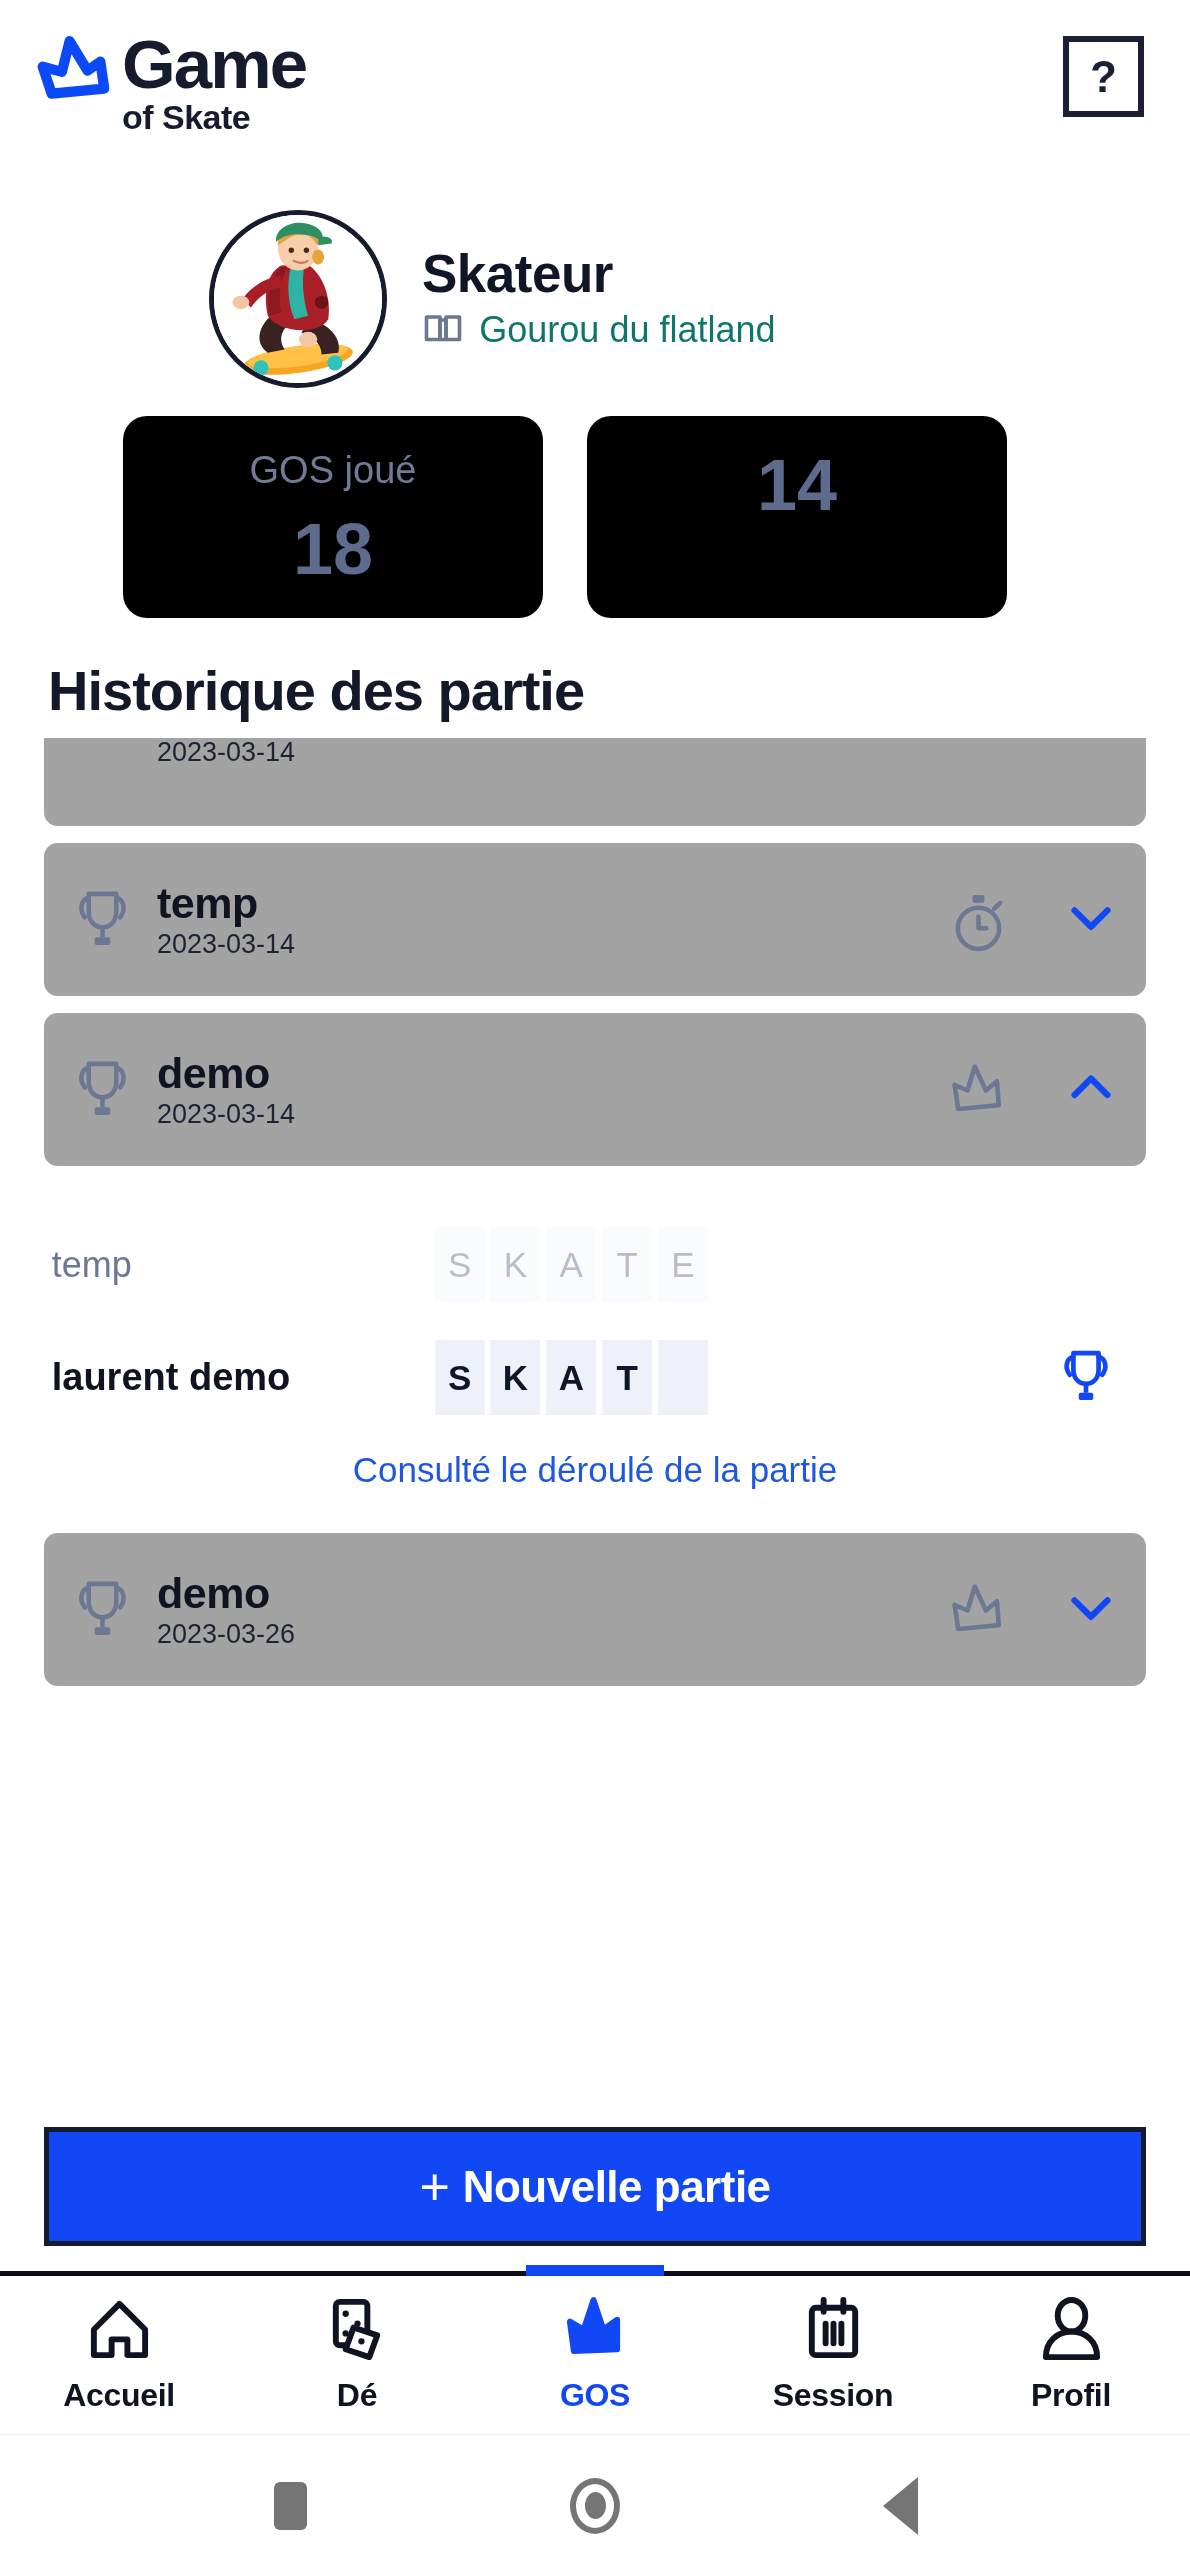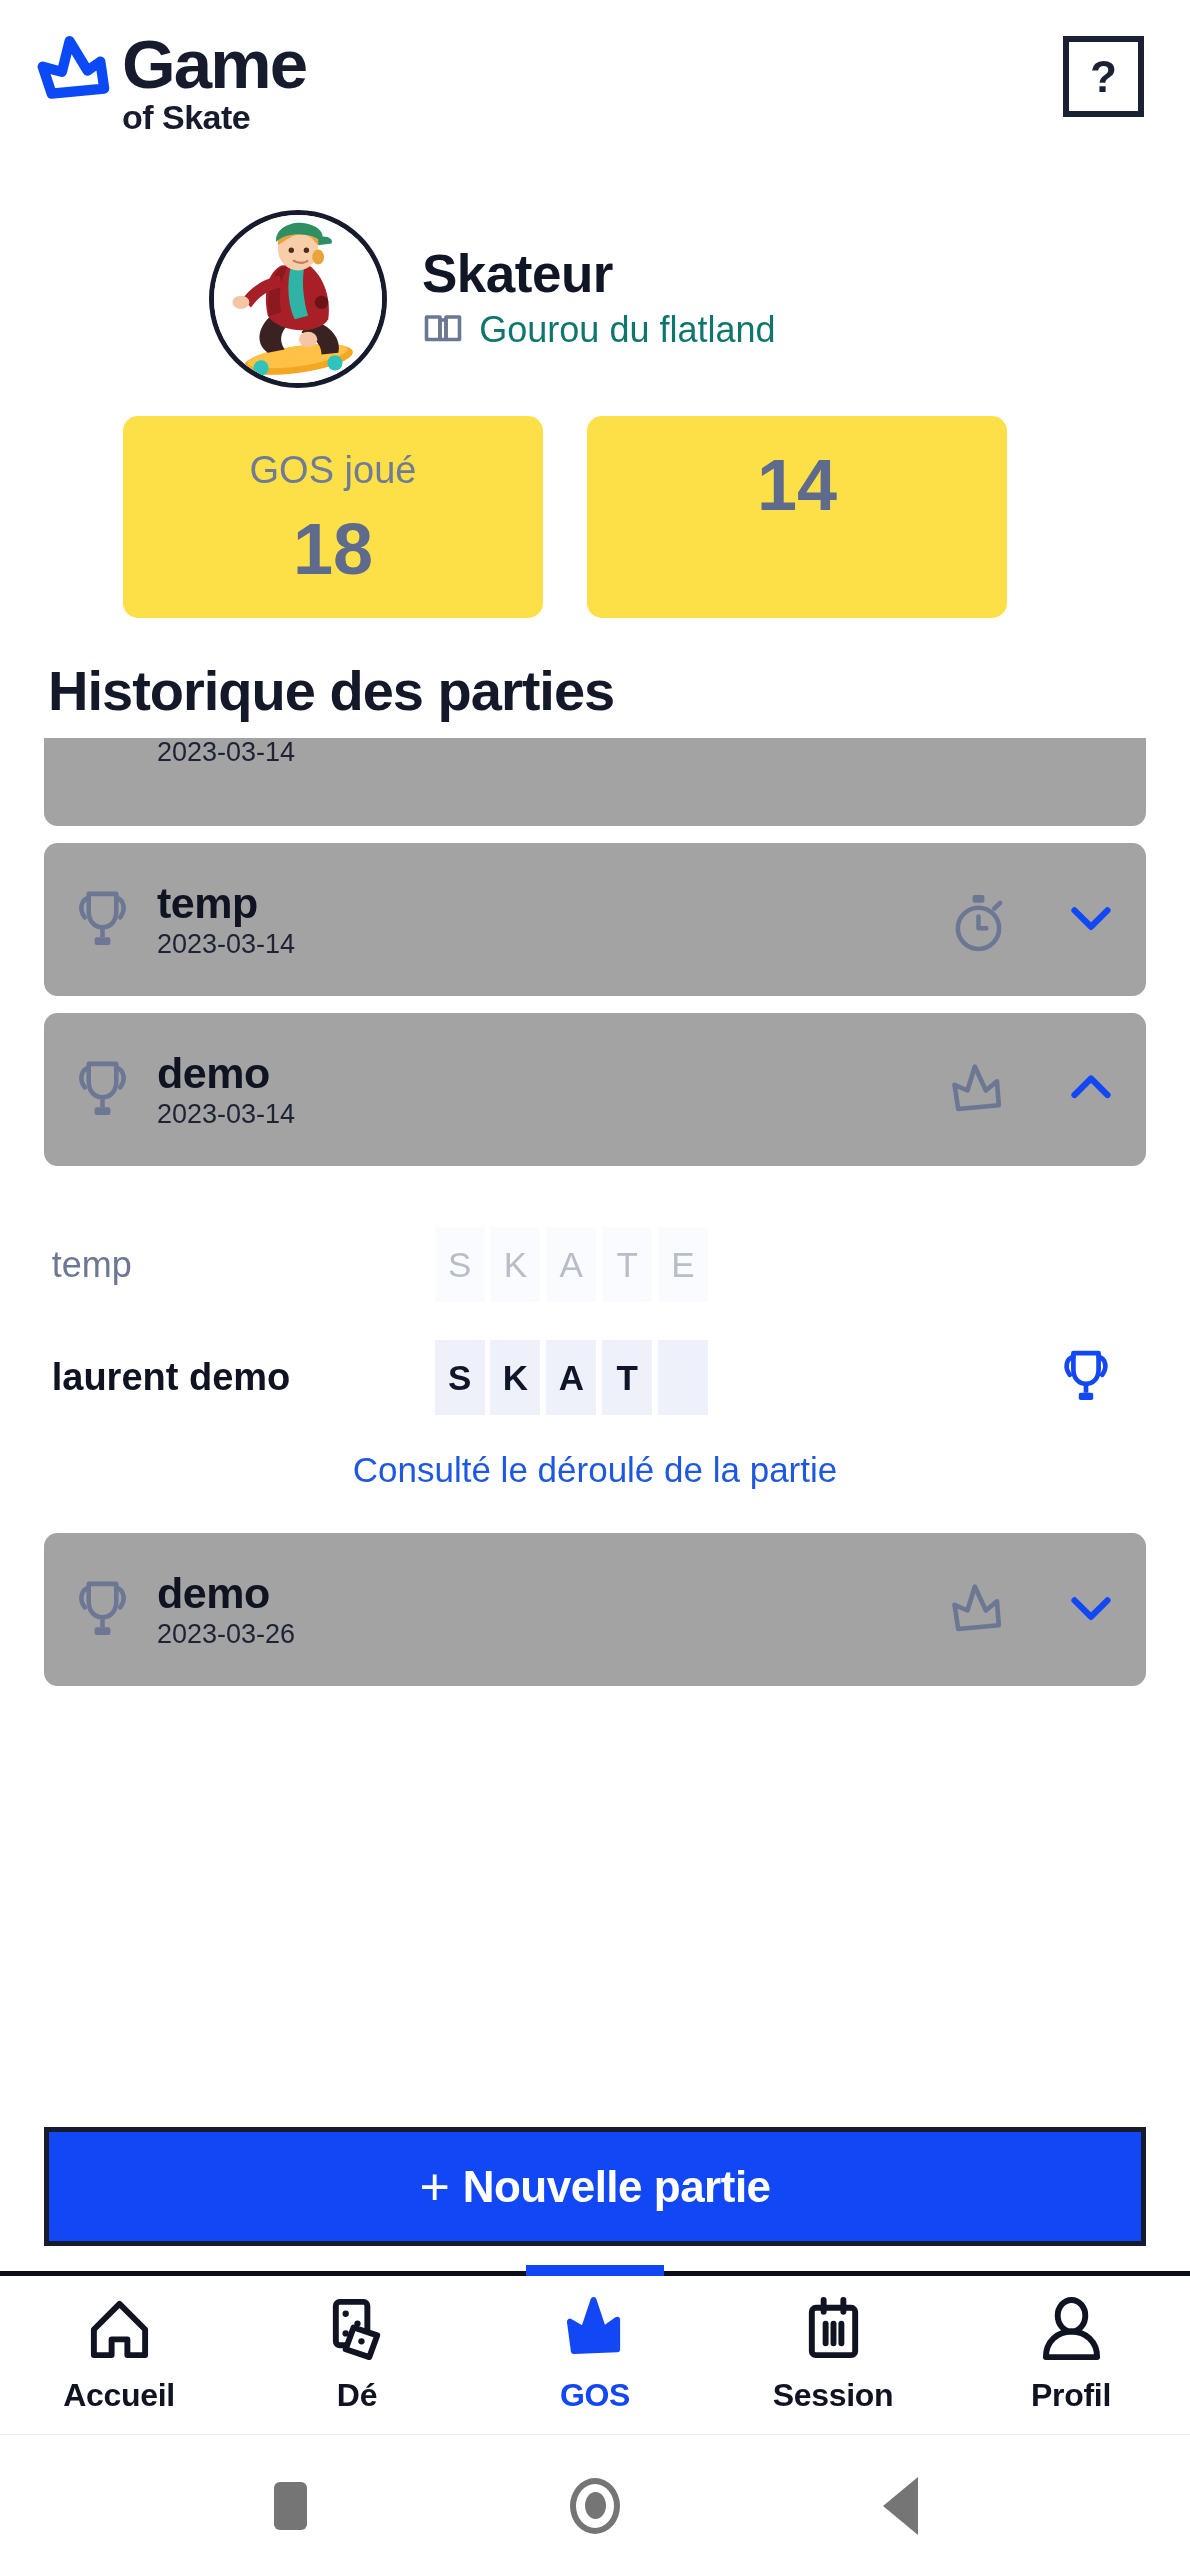--- a/index.html
+++ b/index.html
@@ -109,22 +109,22 @@
   
   .stats {
     flex: 0 0 auto;
     display: flex;
     gap: 44px;
     padding: 23px 48px 0 123px;
   }
   .stat-card {
     flex: 1;
     max-width: 420px;
-    background: #fde047;
-    border-radius: 15px;
+    background: #000000;
+    border-radius: 24px;
     padding: 33px 9.6px 33px;
     text-align: center;
   }
   .stat-label {
     font-size: 38px;
     color: #707b96;
     font-weight: 400;
     display: block;
     margin-bottom: 21px;
   }
@@ -387,21 +387,21 @@
   <div class="stats">
     <div class="stat-card">
       <span class="stat-label">GOS joué</span>
       <span class="stat-value">18</span>
     </div>
     <div class="stat-card">
       <span class="stat-value">14</span>
     </div>
   </div>
 
-  <div class="history-title">Historique des parties</div>
+  <div class="history-title">Historique des partie</div>
 
   <div class="history-scroll">
     <div class="history-inner">
 
       <div class="game-card" style="opacity:1;">
         <span class="card-trophy"></span>
         <div class="card-main">
           <div class="card-name"></div>
           <div class="card-date">2023-03-14</div>
         </div>

